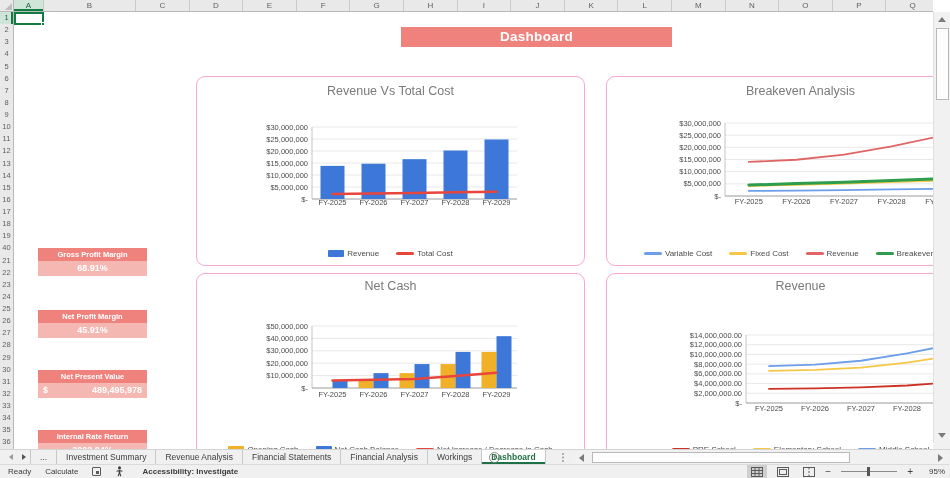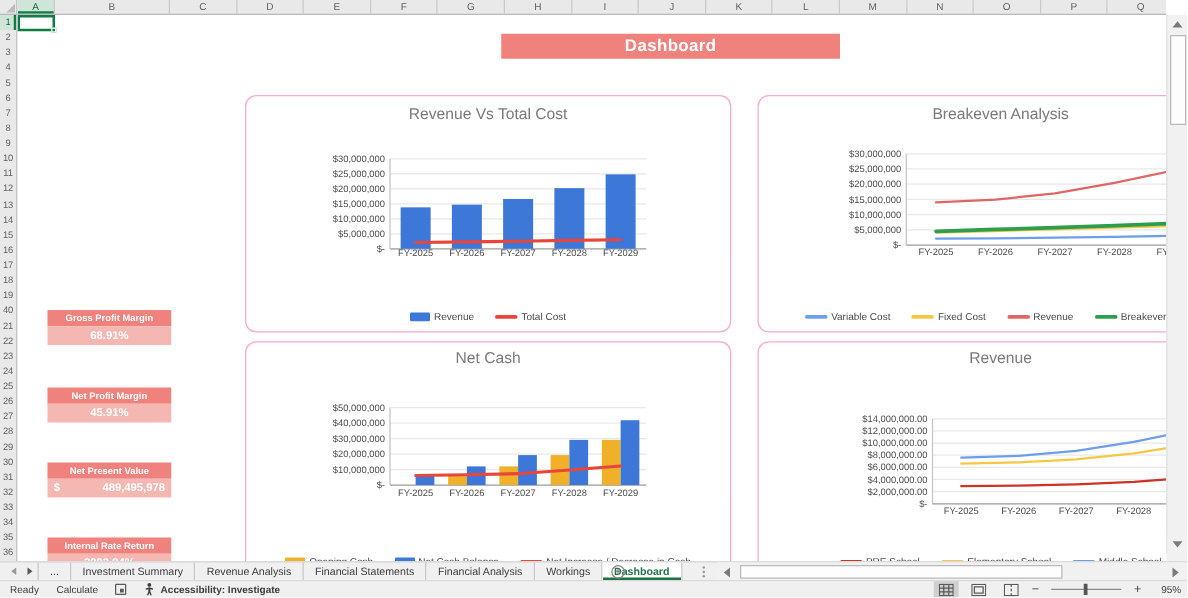--- a/index.html
+++ b/index.html
@@ -23,21 +23,21 @@
   .row-h.sel{background:#CFE5D9;color:#17633E;box-shadow:inset -2px 0 0 #107C41;}
 
   #sheet{position:absolute;left:14px;top:12px;width:919px;height:437px;background:#fff;overflow:hidden;}
 
   #selBox{position:absolute;left:0;top:0;width:30px;height:13px;border:2px solid #107C41;}
   #selBox .handle{position:absolute;right:-3px;bottom:-3px;width:4px;height:4px;background:#107C41;border:1px solid #fff;}
 
   #banner{position:absolute;left:387px;top:15px;width:271px;height:20px;background:#F0827E;
           color:#fff;font-weight:bold;font-size:13.5px;text-align:center;line-height:20px;letter-spacing:.3px;}
 
-  .kpi{position:absolute;left:24px;width:99px;}
+  .kpi{position:absolute;left:24px;width:109px;}
   .kpi-label{height:13px;background:#F0827E;color:#fff;font-size:7.5px;font-weight:bold;
           text-align:center;line-height:13px;}
   .kpi-value{height:14.5px;background:#F5B7B2;color:#fff;font-size:9px;font-weight:bold;
           text-align:center;line-height:14.5px;}
   .kpi-value.split{display:flex;justify-content:space-between;padding:0 5px;}
 
   
   .chart-card{position:absolute;background:#fff;border:1px solid #f9a8d4;border-radius:9px;overflow:hidden;}
   .chart-title{position:absolute;left:0;right:0;text-align:center;font-size:12.5px;color:#7a7a7a;}
   .legend{position:absolute;left:0;right:0;display:flex;justify-content:center;gap:17px;align-items:center;}
@@ -76,21 +76,21 @@
   #hleft{left:0;top:0;width:14px;height:15px;}
   #hright{right:0;top:0;width:15px;height:15px;}
   #hthumb{position:absolute;left:18px;top:2px;width:258px;height:11px;background:#FDFDFD;border:1px solid #B9B9B9;}
 
   
   #statusbar{position:absolute;left:0;top:464px;width:950px;height:26px;background:#F0F0F0;
           border-top:1px solid #DADADA;font-size:8px;color:#3c3c3c;}
   #sbLeft{position:absolute;left:8px;top:0;height:13px;display:flex;align-items:center;gap:14px;}
   .macro-icon{width:9px;height:9px;border:1px solid #5a5a5a;border-radius:1px;position:relative;display:inline-block;}
   .macro-icon:after{content:"";position:absolute;left:2.5px;top:2.5px;width:3px;height:3px;background:#5a5a5a;}
-  .access{display:flex;align-items:center;gap:4px;font-weight:bold;}
+  .access{display:flex;align-items:center;gap:18px;font-weight:bold;}
   #sbRight{position:absolute;right:5px;top:0;height:13px;display:flex;align-items:center;gap:6px;}
   .view-ico{width:20px;height:13px;display:flex;align-items:center;justify-content:center;}
   .view-ico.sel{background:#CFCFCF;}
   #zoomTrack{position:relative;width:56px;height:1px;background:#8a8a8a;margin:0 4px;}
   #zoomThumb{position:absolute;left:26px;top:-4px;width:3px;height:9px;background:#555;}
   .zoom-sign{font-size:10px;color:#444;line-height:13px;}
   #zoomPct{width:26px;text-align:right;}
 </style>
 </head>
 <body>

